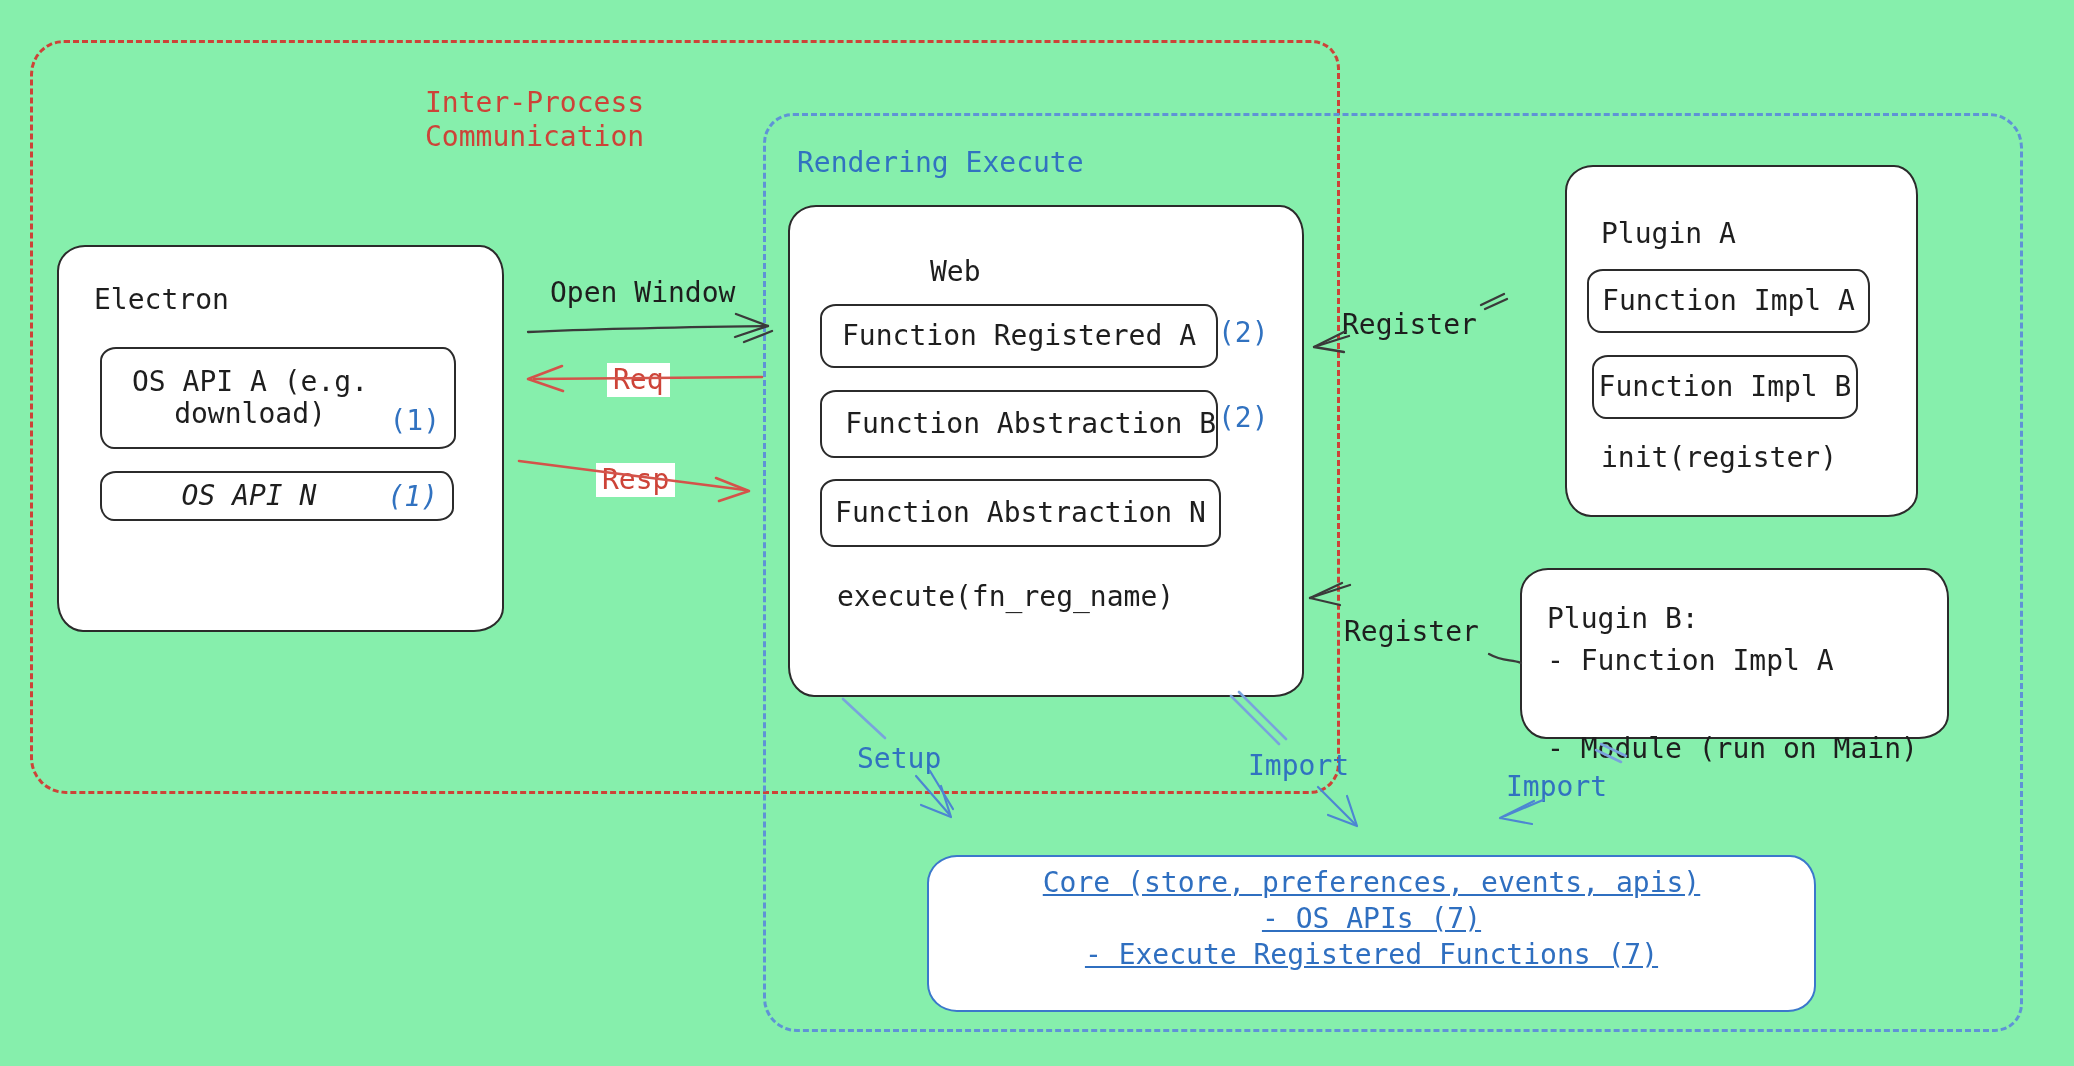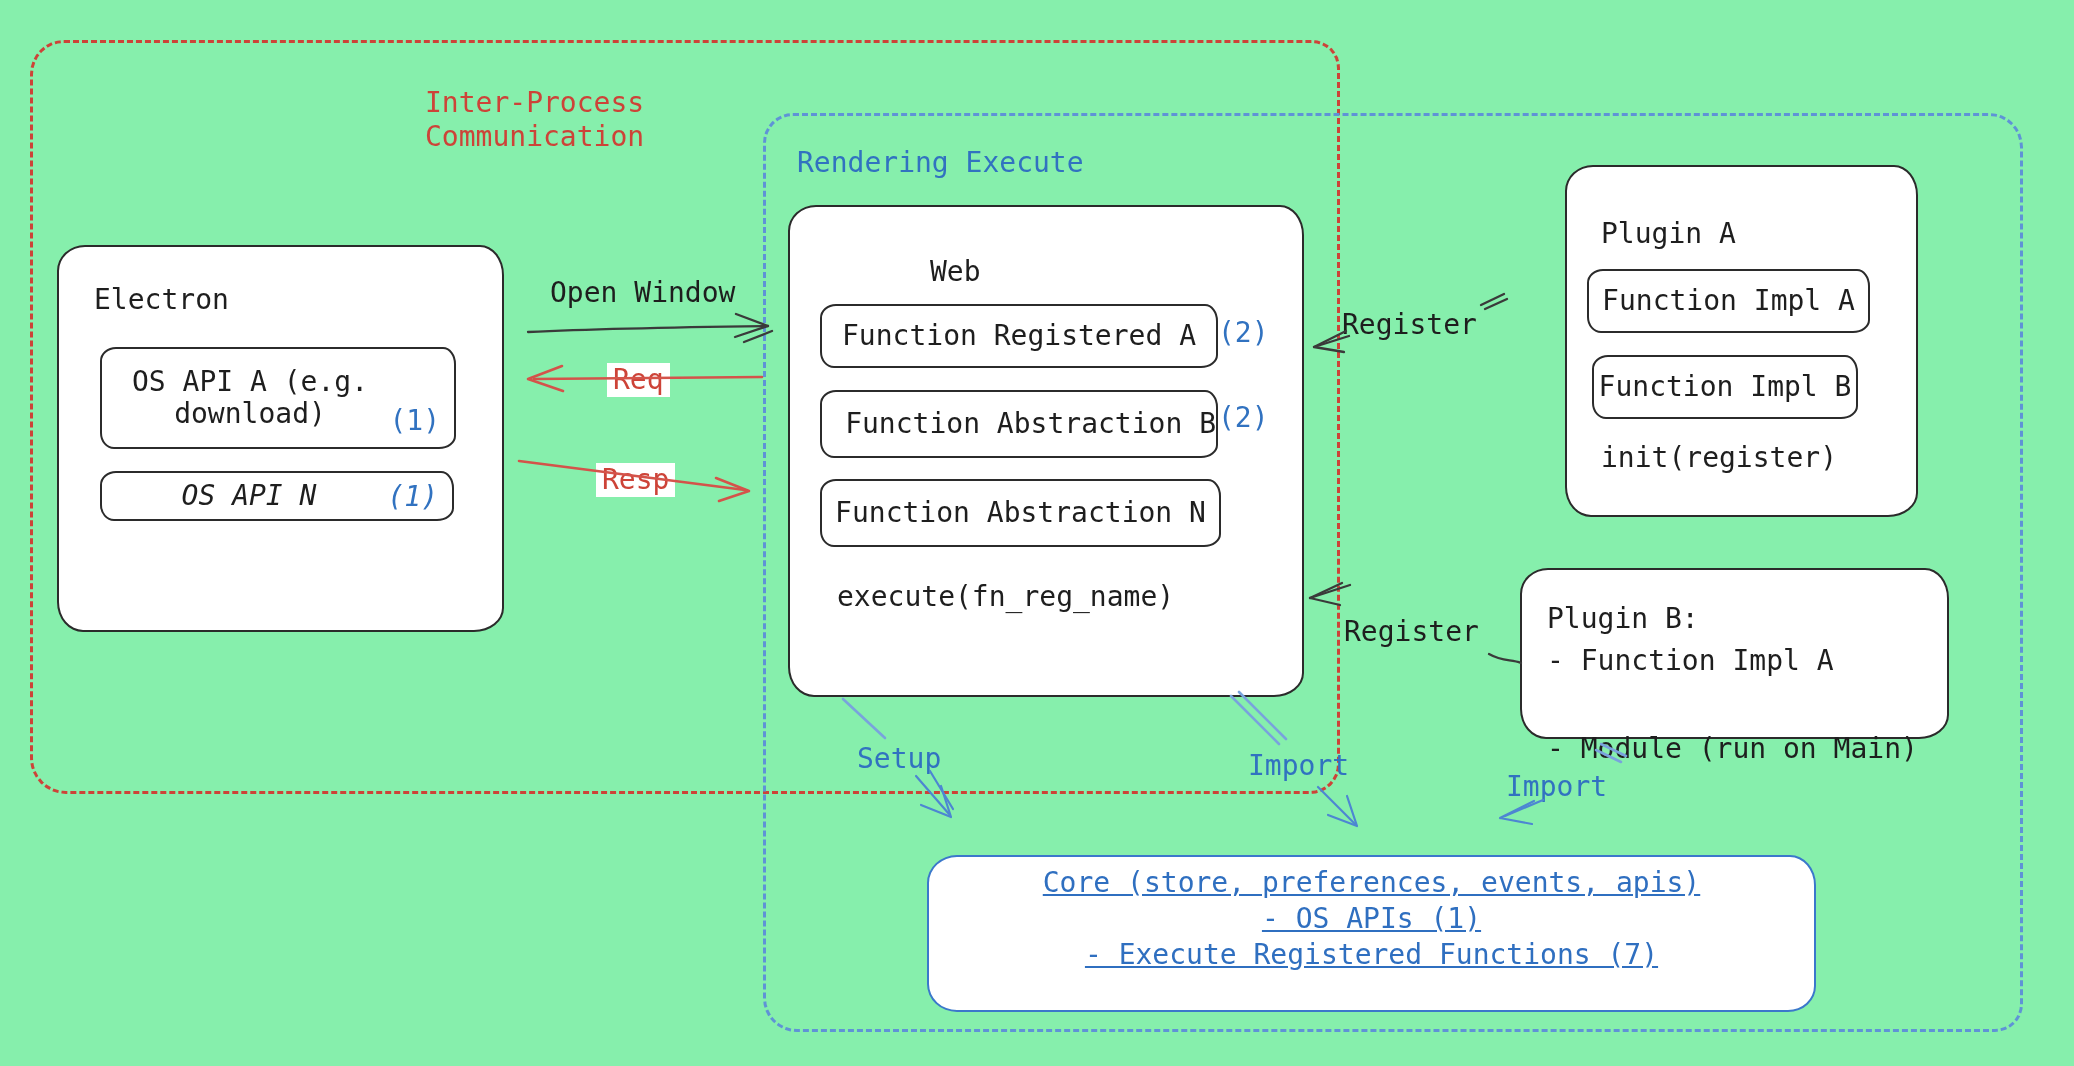--- a/index.html
+++ b/index.html
@@ -88,21 +88,21 @@
   </div>
 
   <div class="box" style="left:1520px;top:568px;width:425px;height:167px;">
     <div class="lbl black" style="left:25px;top:32px;">Plugin B:</div>
     <div class="lbl black" style="left:25px;top:74px;">- Function Impl A</div>
     <div class="lbl black" style="left:25px;top:116px;margin-top:46px;">- Module (run on Main)</div>
   </div>
 
   <div class="corebox" style="left:927px;top:855px;width:885px;height:145px;padding-top:8px;text-decoration:underline;">
     <div class="line">Core (store, preferences, events, apis)</div>
-    <div class="line">- OS APIs (1)</div>
+    <div class="line">- OS APIs (7)</div>
     <div class="line">- Execute Registered Functions (7)</div>
   </div>
 
   <div class="lbl black" style="left:550px;top:276px;">Open Window</div>
   <div class="lbl red bg" style="left:607px;top:363px;">Req</div>
   <div class="lbl red bg" style="left:596px;top:463px;">Resp</div>
   <div class="lbl black" style="left:1342px;top:308px;">Register</div>
   <div class="lbl black" style="left:1344px;top:615px;">Register</div>
   <div class="lbl blue" style="left:857px;top:742px;">Setup</div>
   <div class="lbl blue" style="left:1248px;top:749px;">Import</div>

